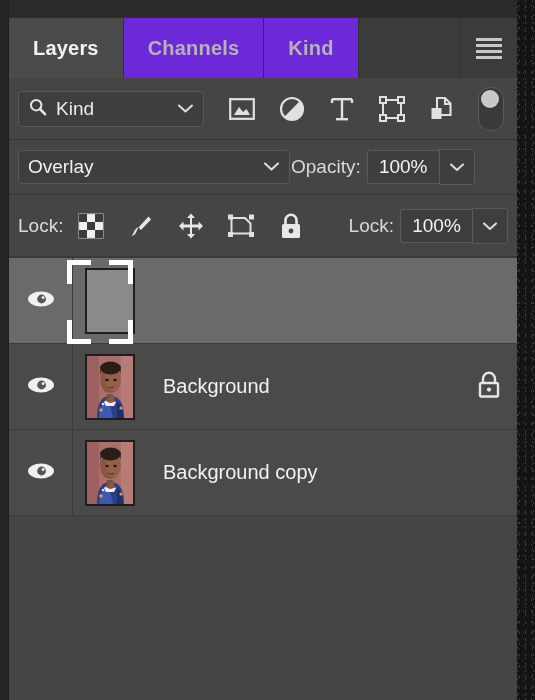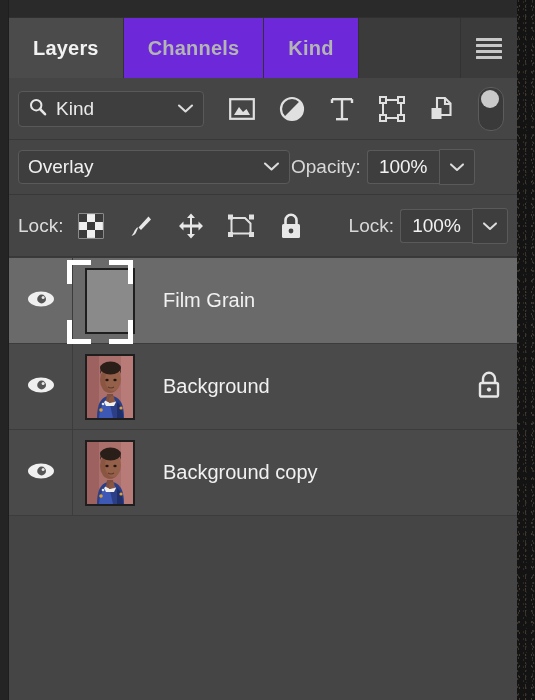--- a/index.html
+++ b/index.html
@@ -521,21 +521,20 @@
           </div>
           <div class="thumb-cell">
             <div class="thumb flat"></div>
             <div class="brackets">
               <i class="tl"></i>
                 <i class="tr"></i>
                 <i class="bl"></i>
                 <i class="br"></i>
             </div>
           </div>
-          <div class="layer-name">Film Grain</div>
           <div class="row-lock"></div>
         </div>
 
         <div class="layer-row">
           <div class="eye-cell">
             <span>
               <svg width="30" height="20" viewBox="0 0 30 20">
                 <ellipse cx="15" cy="10" rx="13" ry="7.4" fill="#f0f0f0"></ellipse>
                 <circle cx="15.6" cy="10" r="4.4" fill="#555"></circle>
                 <circle cx="17.1" cy="8.4" r="1.5" fill="#e8e8e8"></circle>

